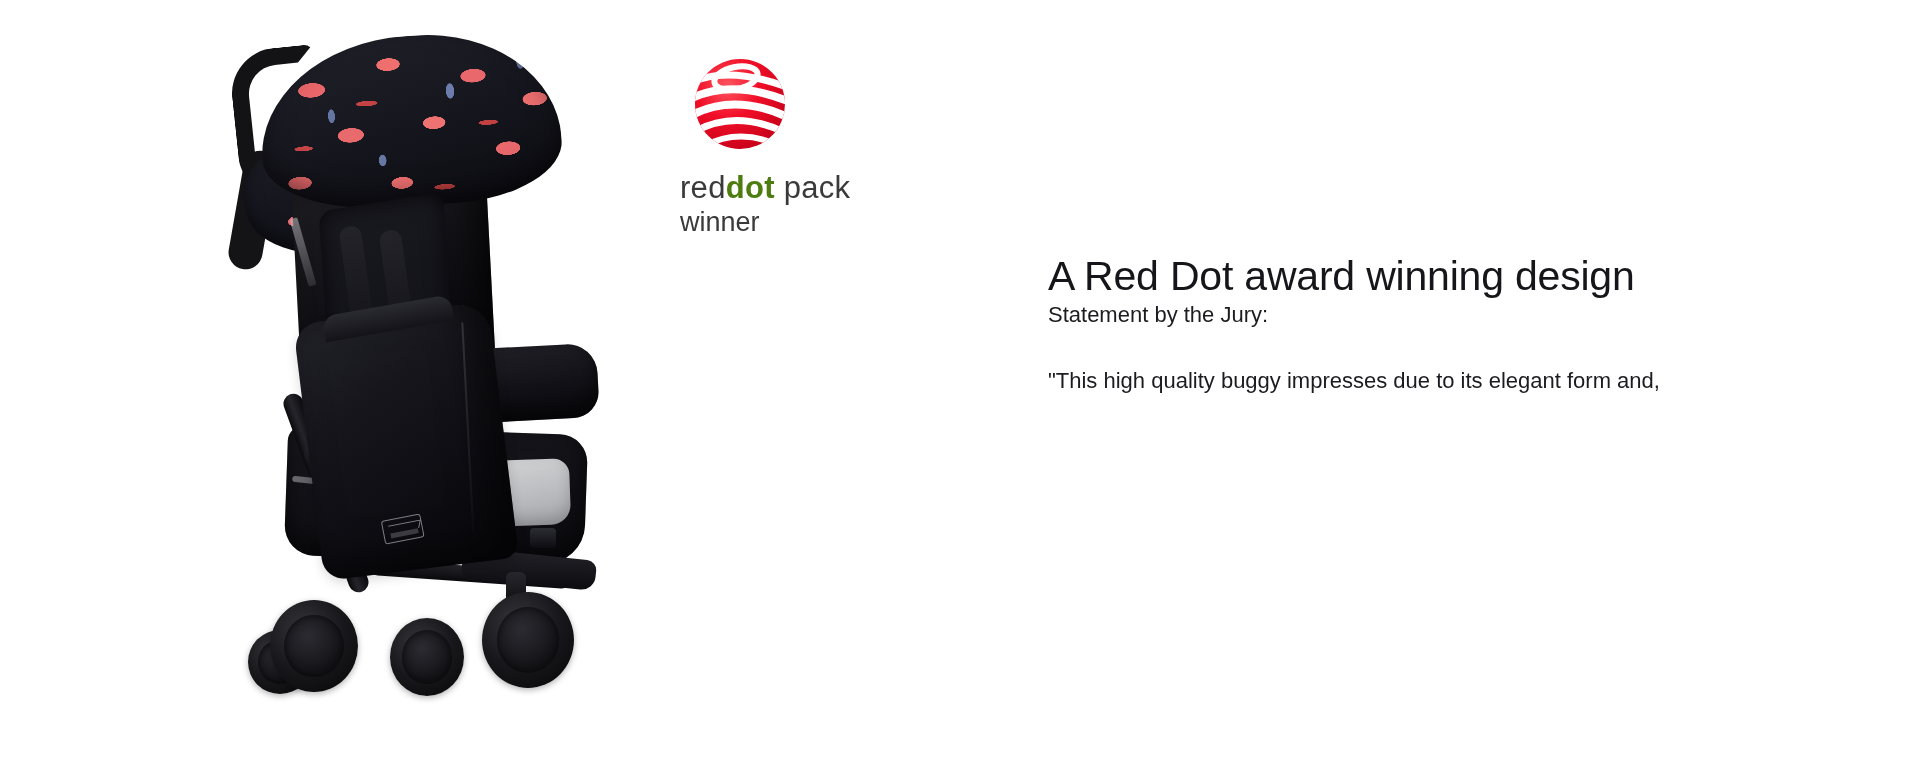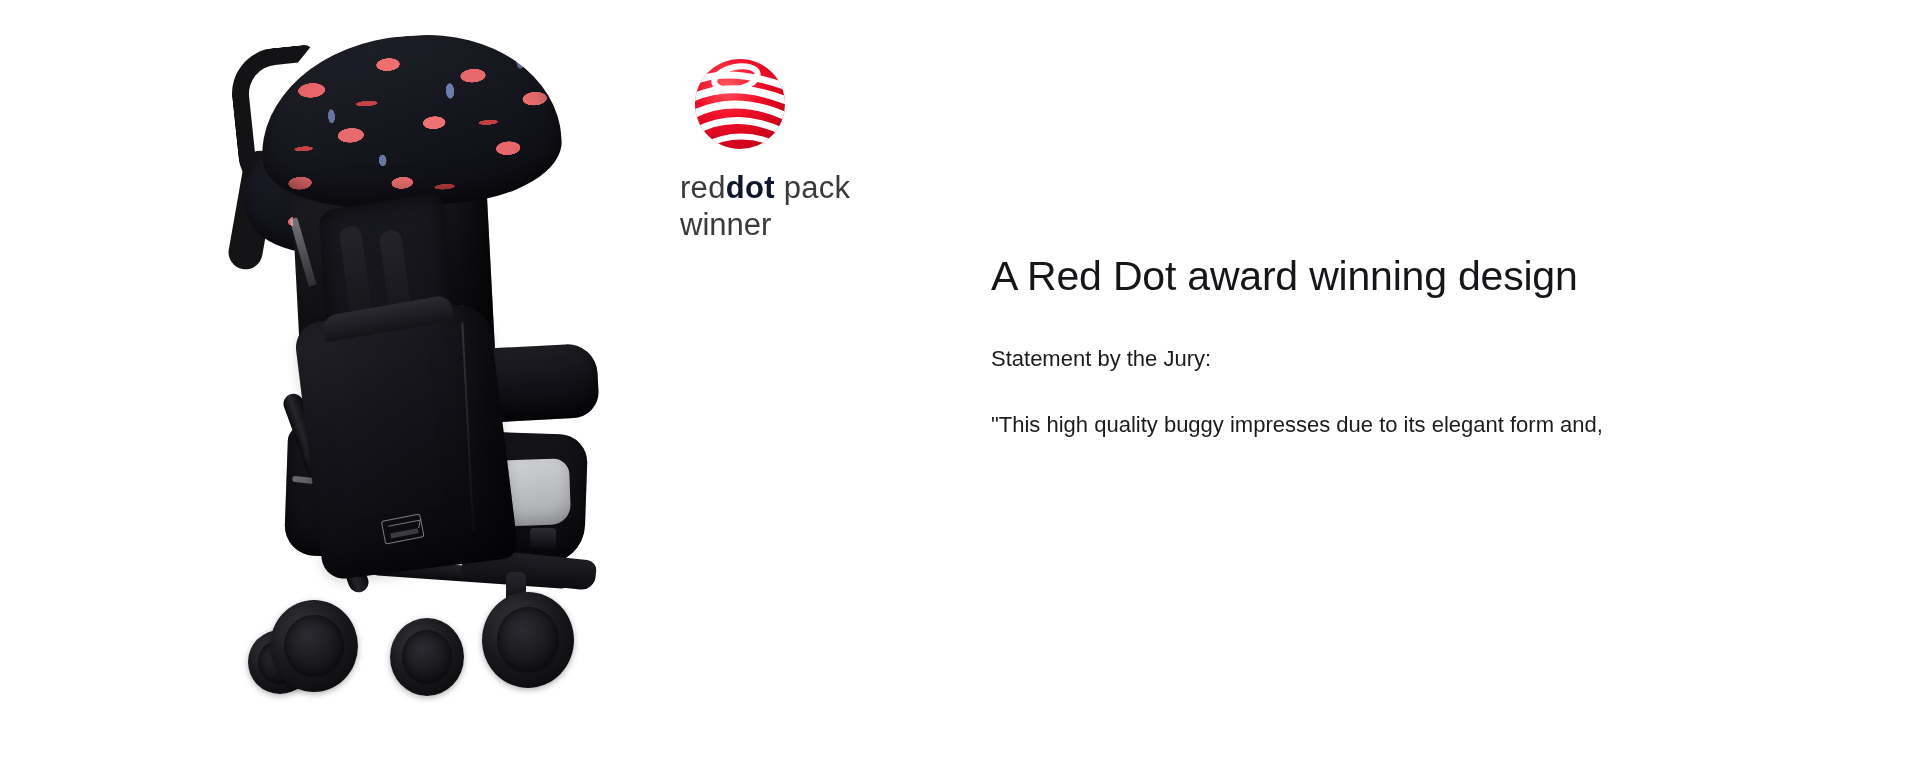--- a/index.html
+++ b/index.html
@@ -452,46 +452,45 @@
     width: 240px;
   }
   .reddot-line1 {
     font-size: 31px;
     font-weight: 400;
     color: #3a3a3a;
     letter-spacing: 0.3px;
     line-height: 1.05;
     white-space: nowrap;
   }
-  .reddot-line1 .rd-red { color: #0f172a; font-weight: 700; text-align: right; }
+  .reddot-line1 .rd-red { color: #4d7c0f; font-weight: 700; text-align: right; }
   .reddot-line2 {
-    font-size: 31px;
+    font-size: 27px;
     font-weight: 400;
     color: #3a3a3a;
     line-height: 1.18;
     margin-top: 2px;
   }
 
   
   .copy {
     position: absolute;
-    left: 991px;
+    left: 1048px;
     top: 252px;
     width: 760px;
   }
   .copy-heading {
     font-size: 41px;
     font-weight: 400;
     color: #16161a;
     line-height: 1.18;
     letter-spacing: -0.2px;
     white-space: nowrap;
   }
   .copy-subhead {
-    margin-top: 44px;
     font-size: 22px;
     font-weight: 400;
     color: #1c1c20;
     line-height: 1.35;
   }
   .copy-quote {
     margin-top: 34px;
     font-size: 22px;
     font-weight: 400;
     color: #1c1c20;

